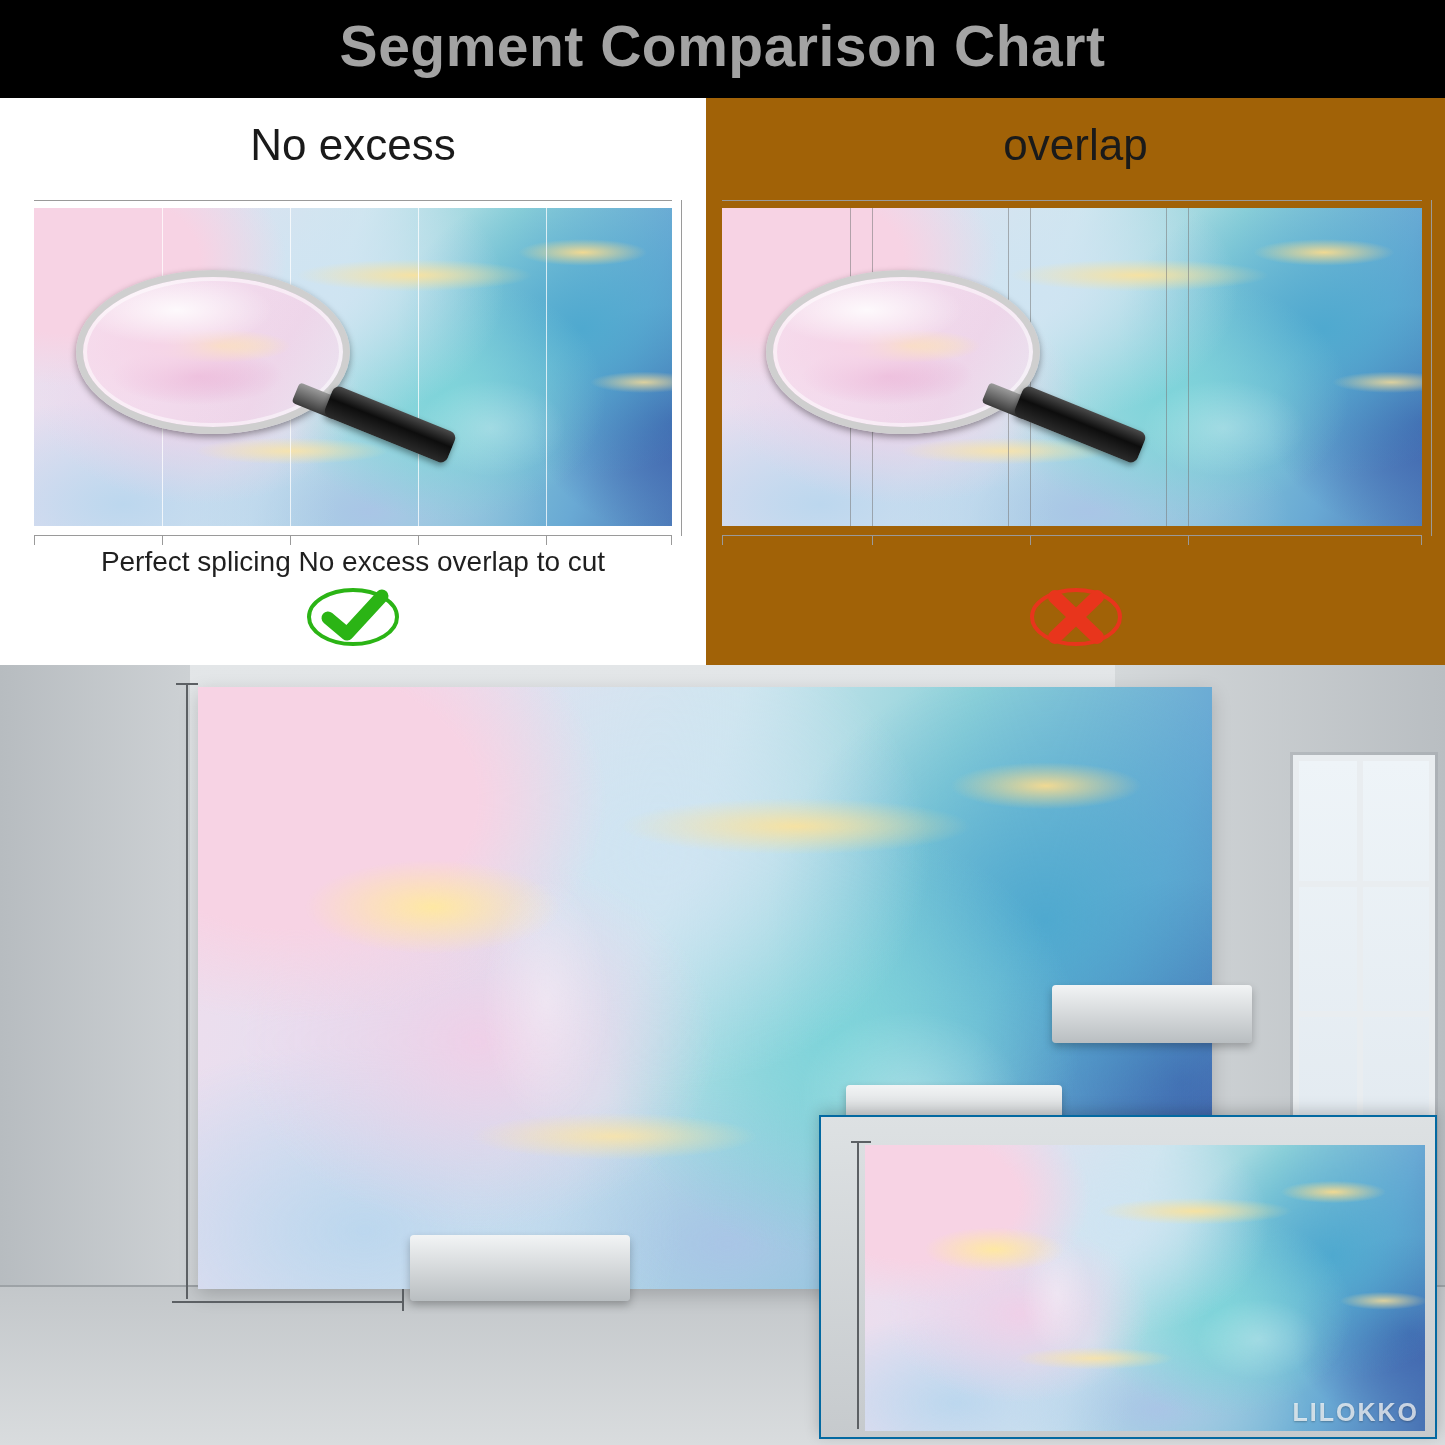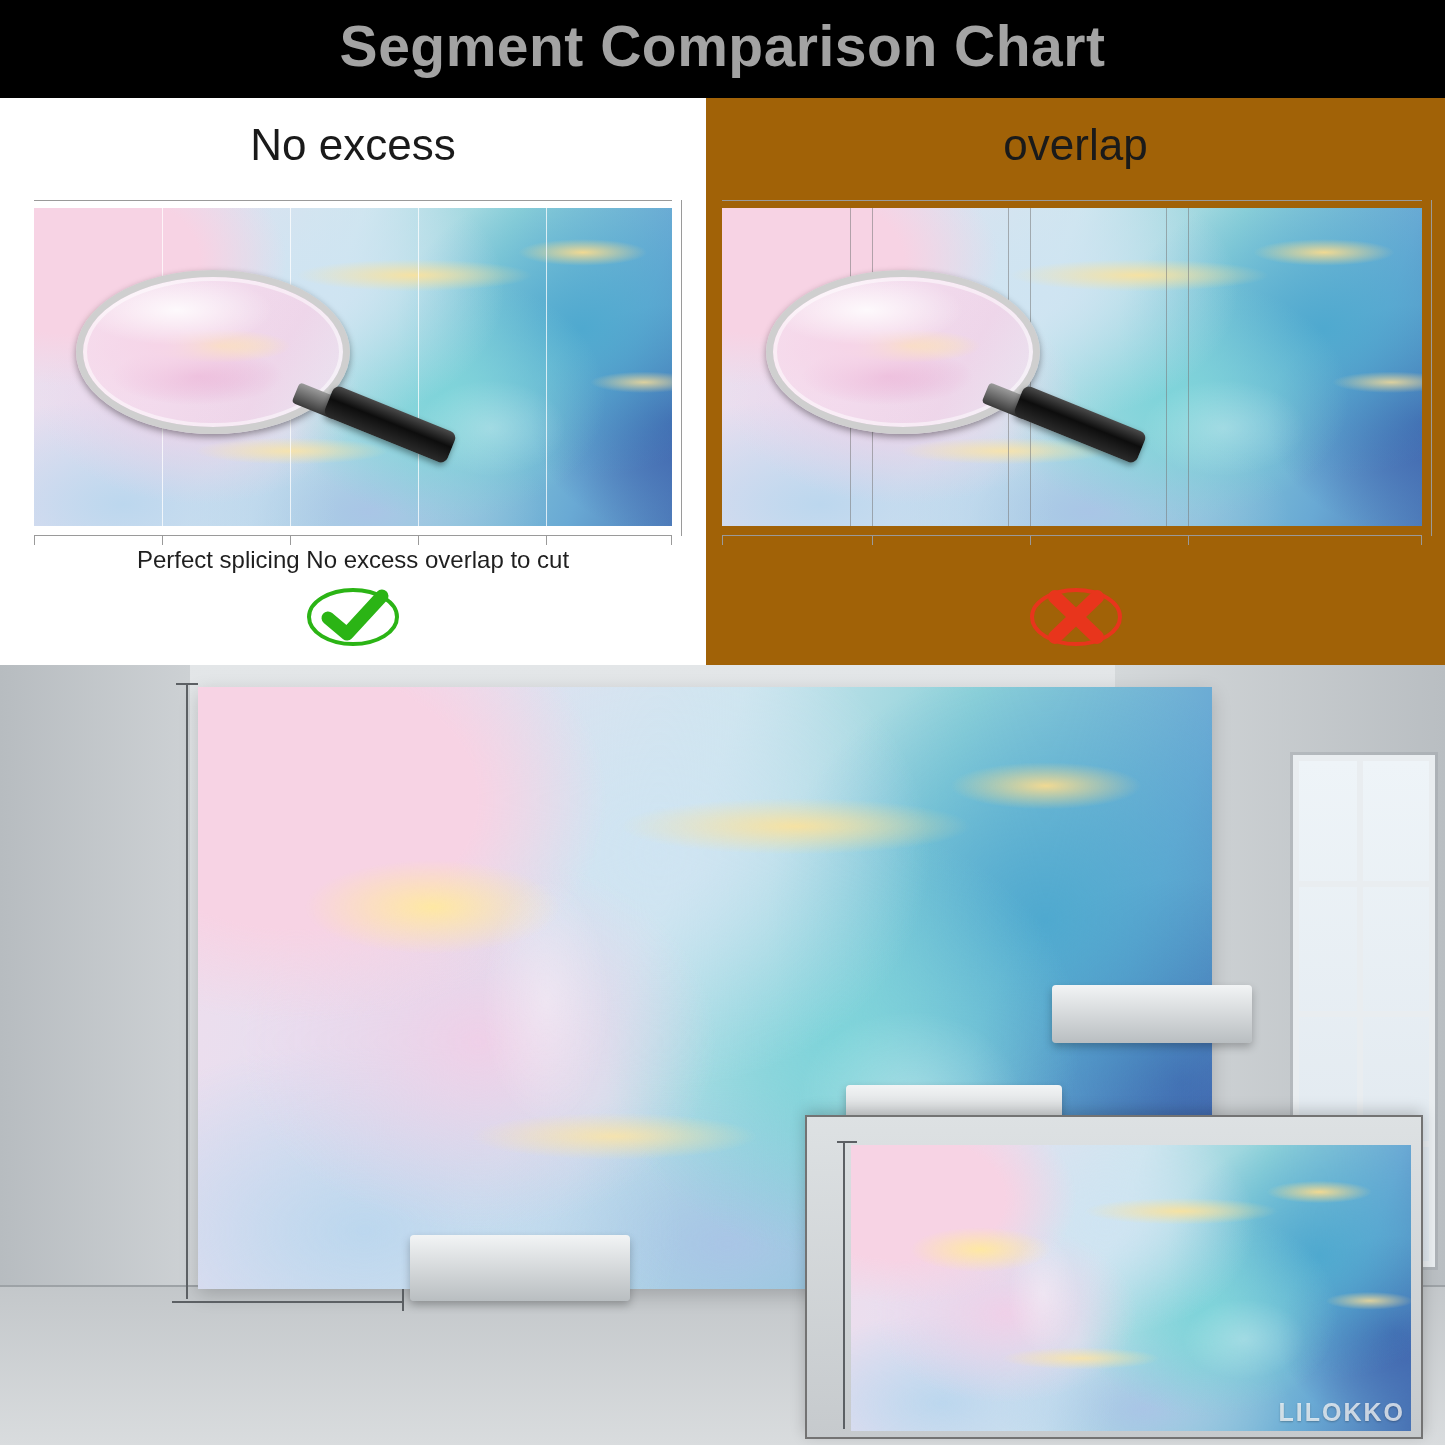--- a/index.html
+++ b/index.html
@@ -109,21 +109,21 @@
     border-radius:7px;
     box-shadow:0 3px 6px rgba(0,0,0,.4);
   }
   .loupe .neck{
     position:absolute;background:linear-gradient(180deg,#9b9b9b,#3a3a3a);
     border-radius:4px;
   }
 
   .caption{
     position:absolute;width:100%;text-align:center;
-    font-size:24px;color:#1f1f1f;
+    font-size:28px;color:#1f1f1f;
     font-family:"Liberation Sans", sans-serif;
   }
   .cap-left{top:448px;left:0;}
   .cap-right{top:448px;left:0;}
 
   .mark{position:absolute;left:50%;transform:translateX(-50%);top:486px;width:118px;height:66px;}
 
   
   .room{
     position:absolute;left:0;top:665px;width:1445px;height:780px;
@@ -148,22 +148,22 @@
 
   .window{
     position:absolute;right:10px;top:90px;width:130px;height:500px;
     background:linear-gradient(180deg,#eef4f8,#dfe7ee);
     border:6px solid #e9edf0;box-shadow:0 0 0 3px rgba(150,155,160,.35);
   }
   .window .bar-v{position:absolute;top:0;bottom:0;width:6px;background:#e9edf0;}
   .window .bar-h{position:absolute;left:0;right:0;height:6px;background:#e9edf0;}
 
   .inset{
-    position:absolute;right:22px;bottom:6px;width:614px;height:320px;
-    background:#0c4a6e;border:2px solid #737373;overflow:hidden;
+    position:absolute;right:8px;bottom:6px;width:614px;height:320px;
+    background:#0c4a6e;border:2px solid #0369a1;overflow:hidden;
     box-shadow:0 -4px 14px rgba(0,0,0,.2);
   }
   .inset .inner-wall{position:absolute;inset:0;background:linear-gradient(180deg,#dde1e3,#c6cacd);}
   .inset .inner-mural{position:absolute;left:44px;top:28px;width:560px;height:286px;overflow:hidden;}
   .inset .inner-mural .g{position:absolute;inset:-6%;}
 
   
   .dim{position:absolute;background:#5c6064;}
   .dim-v{width:2px;}
   .dim-h{height:2px;}

